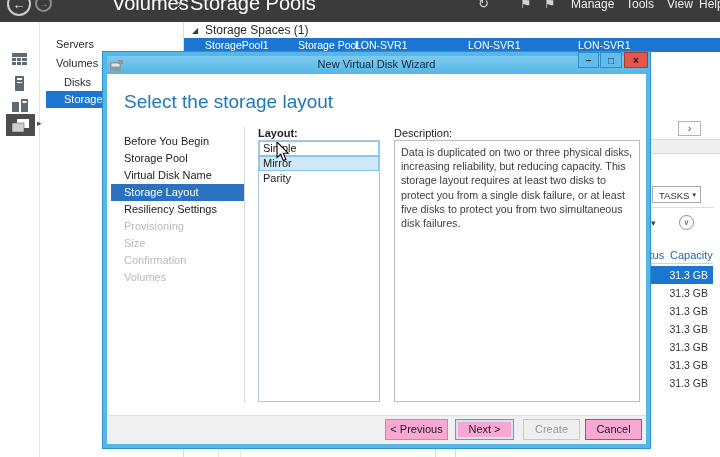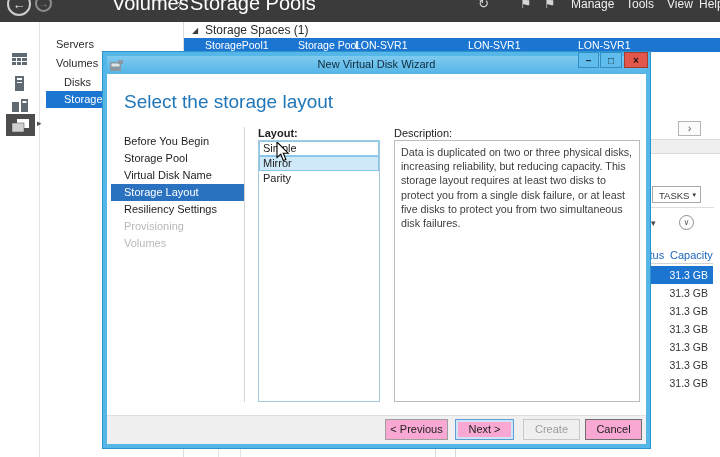--- a/index.html
+++ b/index.html
@@ -201,20 +201,22 @@
 
       <div class="heading">Select the storage layout</div>
 
       <div class="nav">
         <div class="step">Before You Begin</div>
         <div class="step">Storage Pool</div>
         <div class="step">Virtual Disk Name</div>
         <div class="step selected">Storage Layout</div>
         <div class="step">Resiliency Settings</div>
         <div class="step disabled">Provisioning</div>
+        <div class="step disabled">Size</div>
+        <div class="step disabled">Confirmation</div>
         <div class="step disabled">Volumes</div>
       </div>
       <div class="vdivider"></div>
 
       <span class="fieldlbl" style="left:151px;font-weight:bold;">Layout:</span>
       <div class="listbox">
         <div class="opt hover">Simple</div>
         <div class="opt selected">Mirror</div>
         <div class="opt">Parity</div>
       </div>

